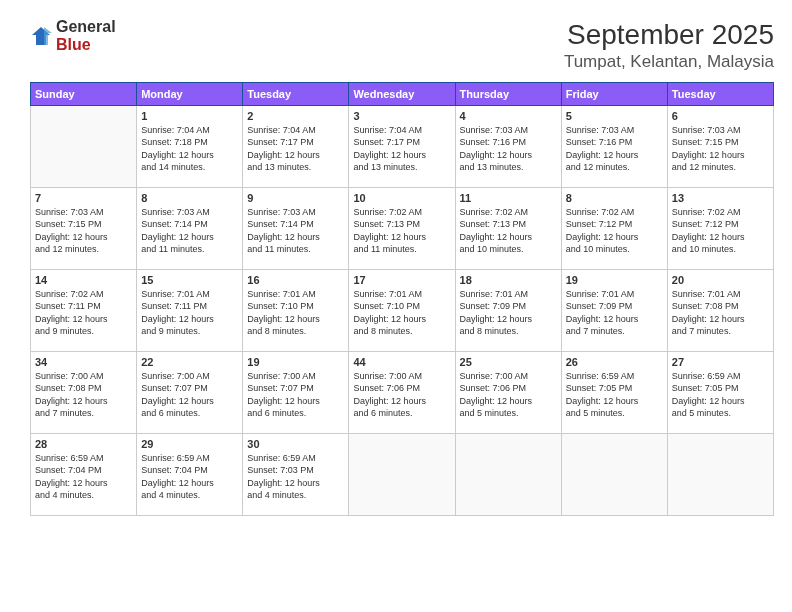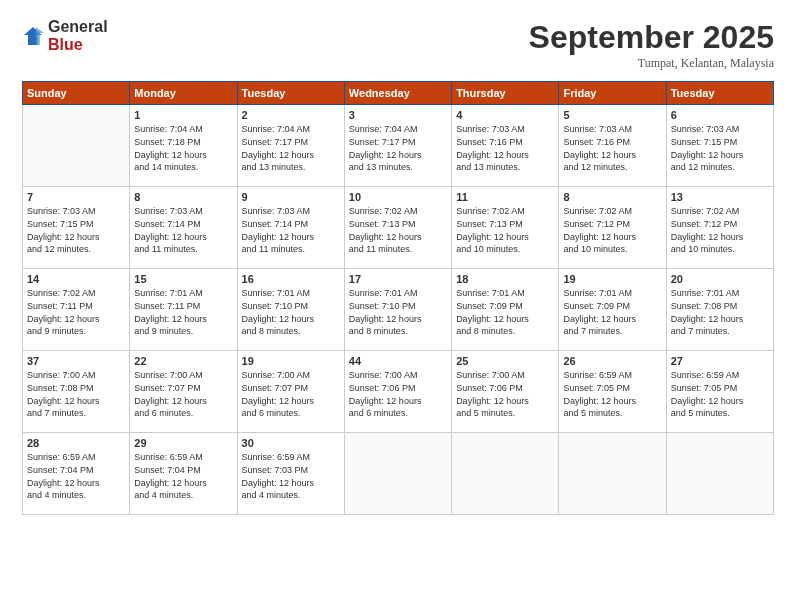--- a/index.html
+++ b/index.html
@@ -6,21 +6,21 @@
     body {
       width: 792px;
       height: 612px;
       background: #fff;
       font-family: Arial, sans-serif;
       overflow: hidden;
     }
     .page {
       width: 792px;
       height: 492px;
-      padding: 18px 18px 10px 22px;
+      padding: 18px 18px 10px 30px;
       display: flex;
       flex-direction: column;
     }
     .header {
       display: flex;
       justify-content: space-between;
       align-items: flex-start;
       margin-bottom: 10px;
     }
     .logo {
@@ -44,40 +44,39 @@
     }
     .logo-icon {
       width: 22px;
       height: 22px;
       margin-right: 4px;
     }
     .title-block {
       text-align: right;
     }
     .month-title {
-      font-size: 32px;
-      font-weight: bold;
+      font-size: 28px;
+      font-weight: normal;
       color: #333;
       line-height: 1.2;
       margin-left: 12px;
     }
     .subtitle {
-      font-size: 12px;
+      font-size: 17px;
       color: #555;
-      font-family: Liberation Serif, serif;
     }
     .calendar {
       flex: 1;
       border: 1px solid #ccc;
       border-collapse: collapse;
       width: 100%;
       table-layout: fixed;
     }
     .calendar th {
-      background-color: #c2410c;
+      background-color: #8b5cf6;
       color: #fff;
       font-size: 11px;
       font-weight: bold;
       padding: 5px 4px;
       text-align: left;
       border: 1px solid #1a4f99;
     }
     .calendar td {
       vertical-align: top;
       border: 1px solid #ccc;
@@ -278,21 +277,21 @@
           <td>
             <span class="day-num">20</span>
             <div class="cell-info" style="white-space: pre-line;">Sunrise: 7:01 AM
 Sunset: 7:08 PM
 Daylight: 12 hours
 and 7 minutes.</div>
           </td>
         </tr>
         <tr>
           <td>
-            <span class="day-num">37</span>
+            <span class="day-num">34</span>
             <div class="cell-info" style="white-space: pre-line;">Sunrise: 7:00 AM
 Sunset: 7:08 PM
 Daylight: 12 hours
 and 7 minutes.</div>
           </td>
           <td>
             <span class="day-num">22</span>
             <div class="cell-info" style="white-space: pre-line;">Sunrise: 7:00 AM
 Sunset: 7:07 PM
 Daylight: 12 hours

